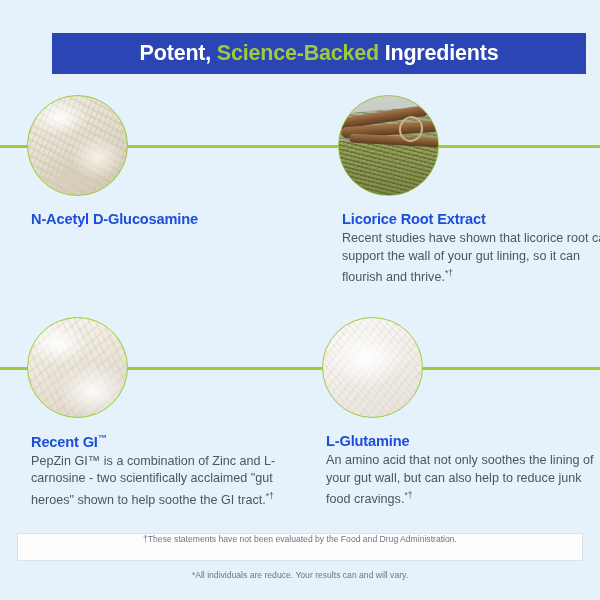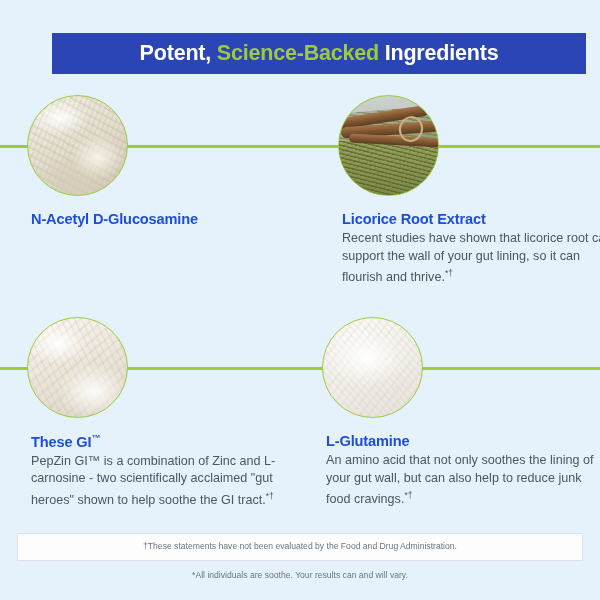--- a/index.html
+++ b/index.html
@@ -164,21 +164,21 @@
   .footer-box {
     position: absolute;
     left: 17px;
     top: 533px;
     width: 566px;
     height: 28px;
     background: #fdfdfd;
     border: 1px solid #dfe3e8;
     box-sizing: border-box;
     display: flex;
-    align-items: center;
+    align-items: flex-start;
     justify-content: center;
   }
   .footer-line {
     font-size: 8.6px;
     line-height: 11.5px;
     color: #6d7480;
     text-align: center;
     white-space: nowrap;
   }
   .footer-note {
@@ -213,26 +213,26 @@
     <div class="lic-stick s2"></div>
     <div class="lic-stick s3"></div>
     <div class="lic-twine"></div>
   </div>
   <div class="ing-name"><span>Licorice Root Extract</span></div>
   <div class="ing-desc"><span>Recent studies have shown that licorice root can support the wall of your gut lining, so it can flourish and thrive.</span><span class="dag">*†</span></div>
 </div>
 
 <div class="cell c-r2a">
   <div class="thumb tex-powder-white"></div>
-  <div class="ing-name"><span>These GI</span><span class="tm">™</span></div>
+  <div class="ing-name"><span>Recent GI</span><span class="tm">™</span></div>
   <div class="ing-desc"><span>PepZin GI™ is a combination of Zinc and L-carnosine - two scientifically acclaimed "gut heroes" shown to help soothe the GI tract.</span><span class="dag">*†</span></div>
 </div>
 
 <div class="cell c-r2b">
   <div class="thumb tex-powder-bright"></div>
   <div class="ing-name"><span>L-Glutamine</span></div>
   <div class="ing-desc"><span>An amino acid that not only soothes the lining of your gut wall, but can also help to reduce junk food cravings.</span><span class="dag">*†</span></div>
 </div>
 
 <div class="footer-box">
   <div class="footer-line">†These statements have not been evaluated by the Food and Drug Administration.</div>
 </div>
-<div class="footer-note">*All individuals are soothe. Your results can and will vary.</div>
+<div class="footer-note">*All individuals are reduce. Your results can and will vary.</div>
 
 </body></html>

